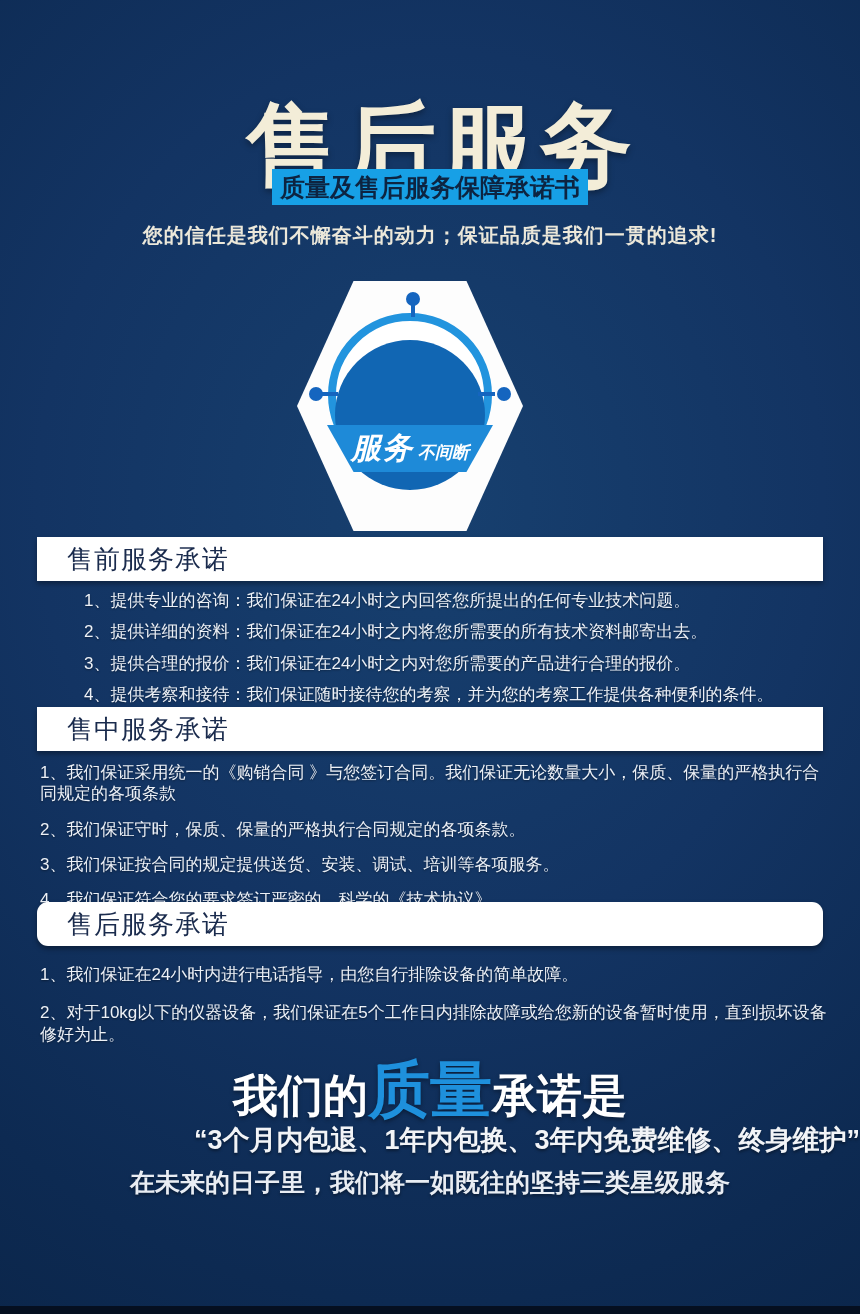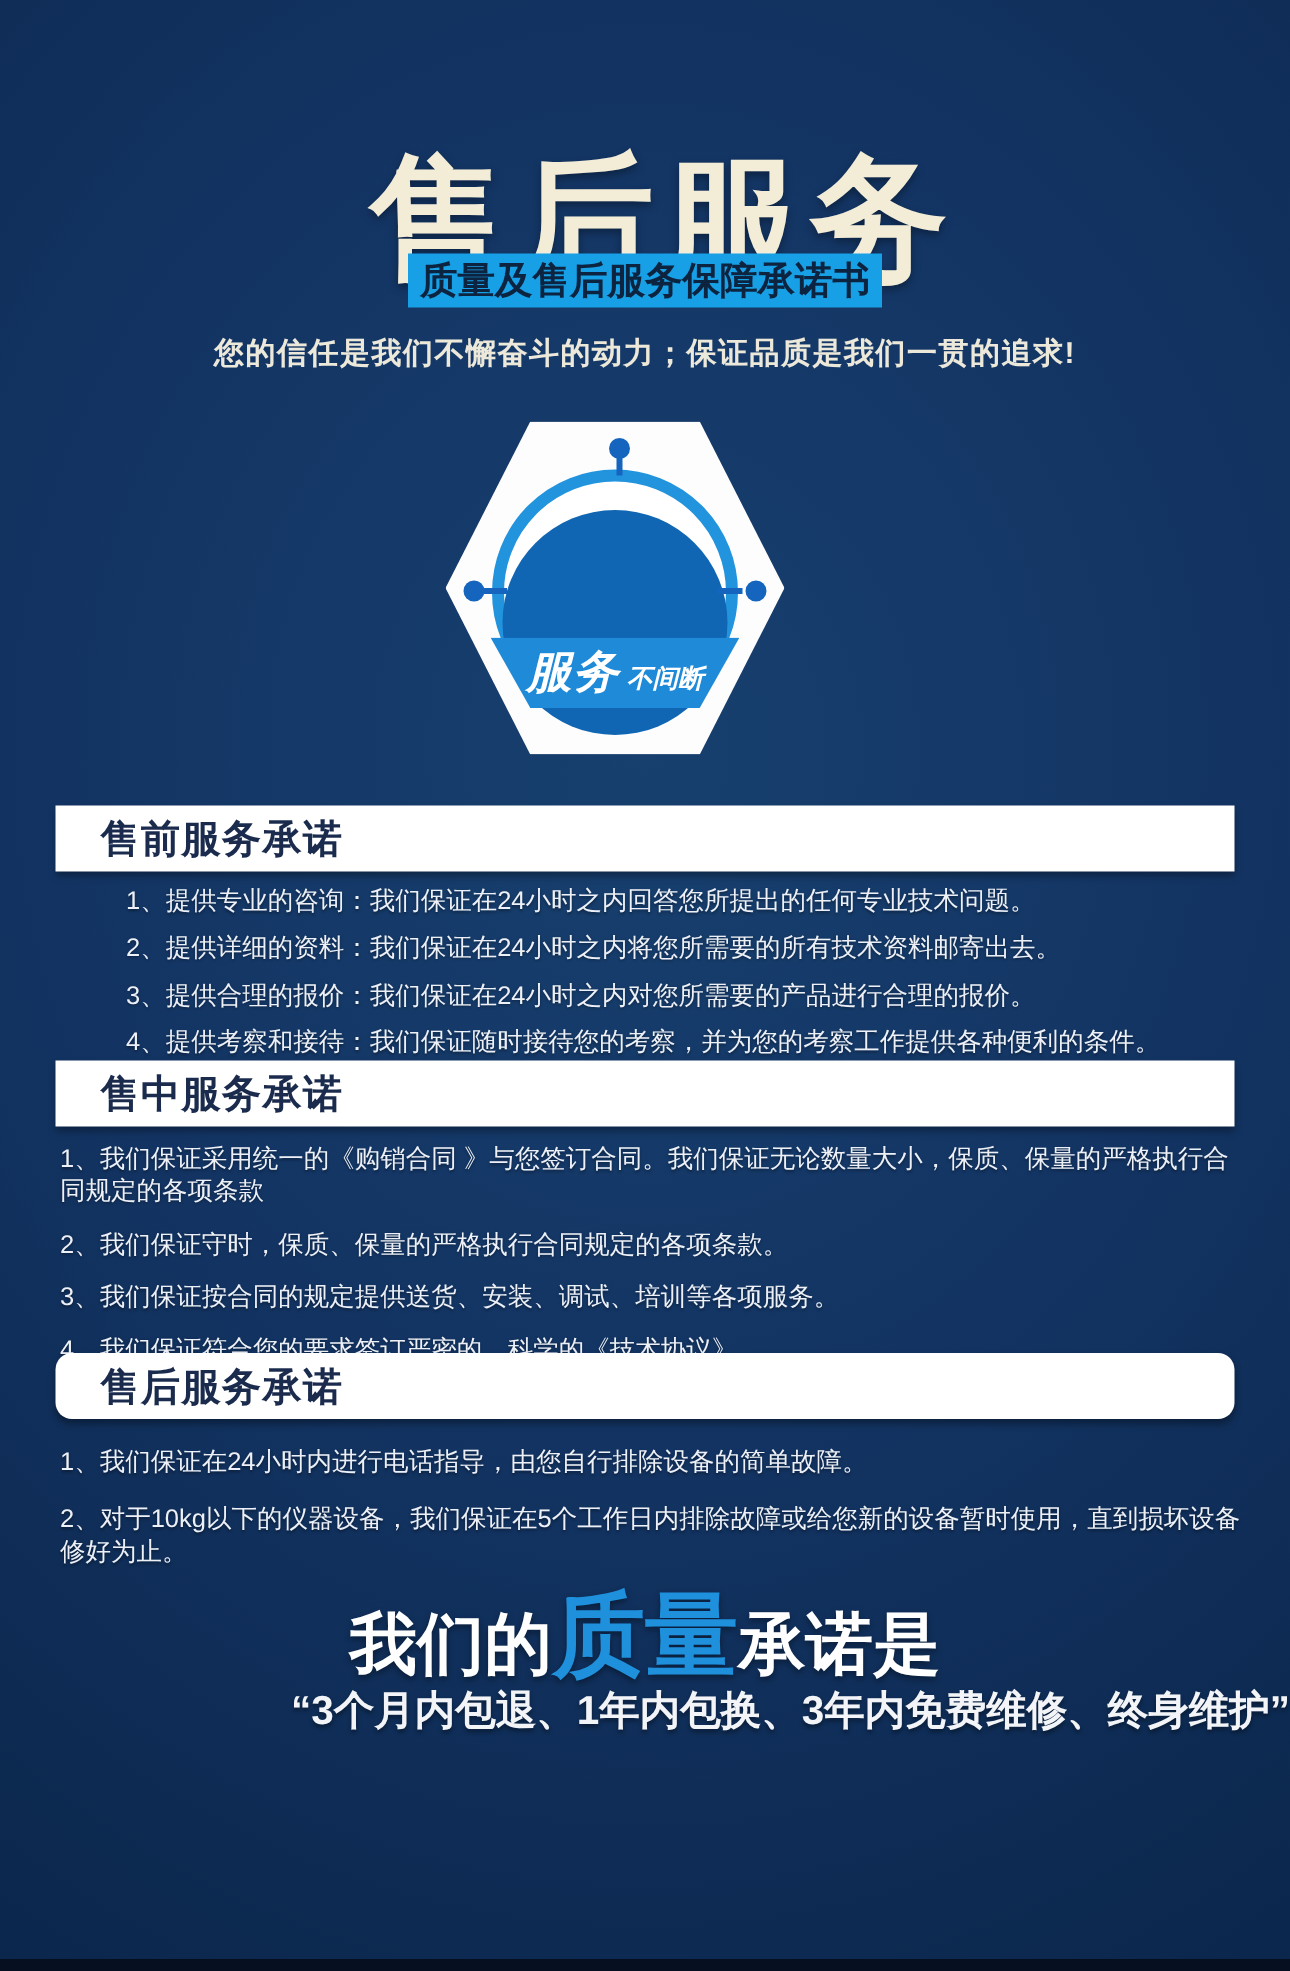--- a/index.html
+++ b/index.html
@@ -28,21 +28,21 @@
     padding:3px 8px;line-height:1.2;
     white-space:nowrap;
   }
   .tagline{
     position:absolute;top:222px;left:0;width:100%;margin:0;
     text-align:center;
     font-size:20px;font-weight:bold;color:#ece8da;
     letter-spacing:1px;
   }
   
-  .badge{position:absolute;left:297px;top:281px;width:226px;height:222px;}
+  .badge{position:absolute;left:297px;top:281px;width:226px;height:250px;}
   .hex{
     position:absolute;inset:0;background:#fdfdfd;z-index:1;
     clip-path:polygon(25% 0,75% 0,100% 50%,75% 100%,25% 100%,0 50%);
     filter:drop-shadow(0 4px 8px rgba(0,0,0,.3));
   }
   .circle{
     position:absolute;left:31px;top:32px;width:148px;height:148px;
     background:#ffffff;border:8px solid #2294de;border-radius:50%;
     z-index:2;display:flex;align-items:center;justify-content:center;
   }
@@ -78,21 +78,21 @@
   .stem-right{left:181px;top:111px;width:17px;height:4px;}
   
   .sec-banner{
     position:absolute;left:37px;width:786px;height:44px;
     background:#ffffff;
     box-shadow:0 3px 5px rgba(0,0,0,.35);
     display:flex;align-items:center;
   }
   .sec-banner span{
     margin-left:30px;
-    font-size:26px;font-weight:700;color:#1a2b4d;letter-spacing:1px;
+    font-size:26px;font-weight:400;color:#1a2b4d;letter-spacing:1px;
   }
   .sec1{top:537px;} .sec2{top:707px;} .sec3{top:902px;border-radius:11px;}
   .list{position:absolute;left:40px;width:795px;margin:0;padding:0;list-style:none;}
   .list li{
     font-size:17px;color:#edf1f7;line-height:1.25;
     text-shadow:0 1px 2px rgba(0,0,0,.4);
   }
   .list1{top:590px;} .list1 li{margin-bottom:10px;margin-left:44px;}
   .list2{top:762px;} .list2 li{margin-bottom:14px;}
   .list3{top:964px;} .list3 li{margin-bottom:17px;}
@@ -184,16 +184,17 @@
     <li>1、我们保证在24小时内进行电话指导，由您自行排除设备的简单故障。</li>
     <li>2、对于10kg以下的仪器设备，我们保证在5个工作日内排除故障或给您新的设备暂时使用，直到损坏设备修好为止。</li>
   </ul>
 
   <div class="headline">
     <span class="fh-white">我们的</span><span class="fh-blue">质量</span><span class="fh-white">承诺是</span>
   </div>
 
   <p class="quote">“3个月内包退、1年内包换、3年内免费维修、终身维护”</p>
 
+  <p class="closing">在未来的日子里，我们将一如既往的坚持三类星级服务</p>
 
   <div class="bottom-strip"></div>
 
 </div>
 
 </body></html>

